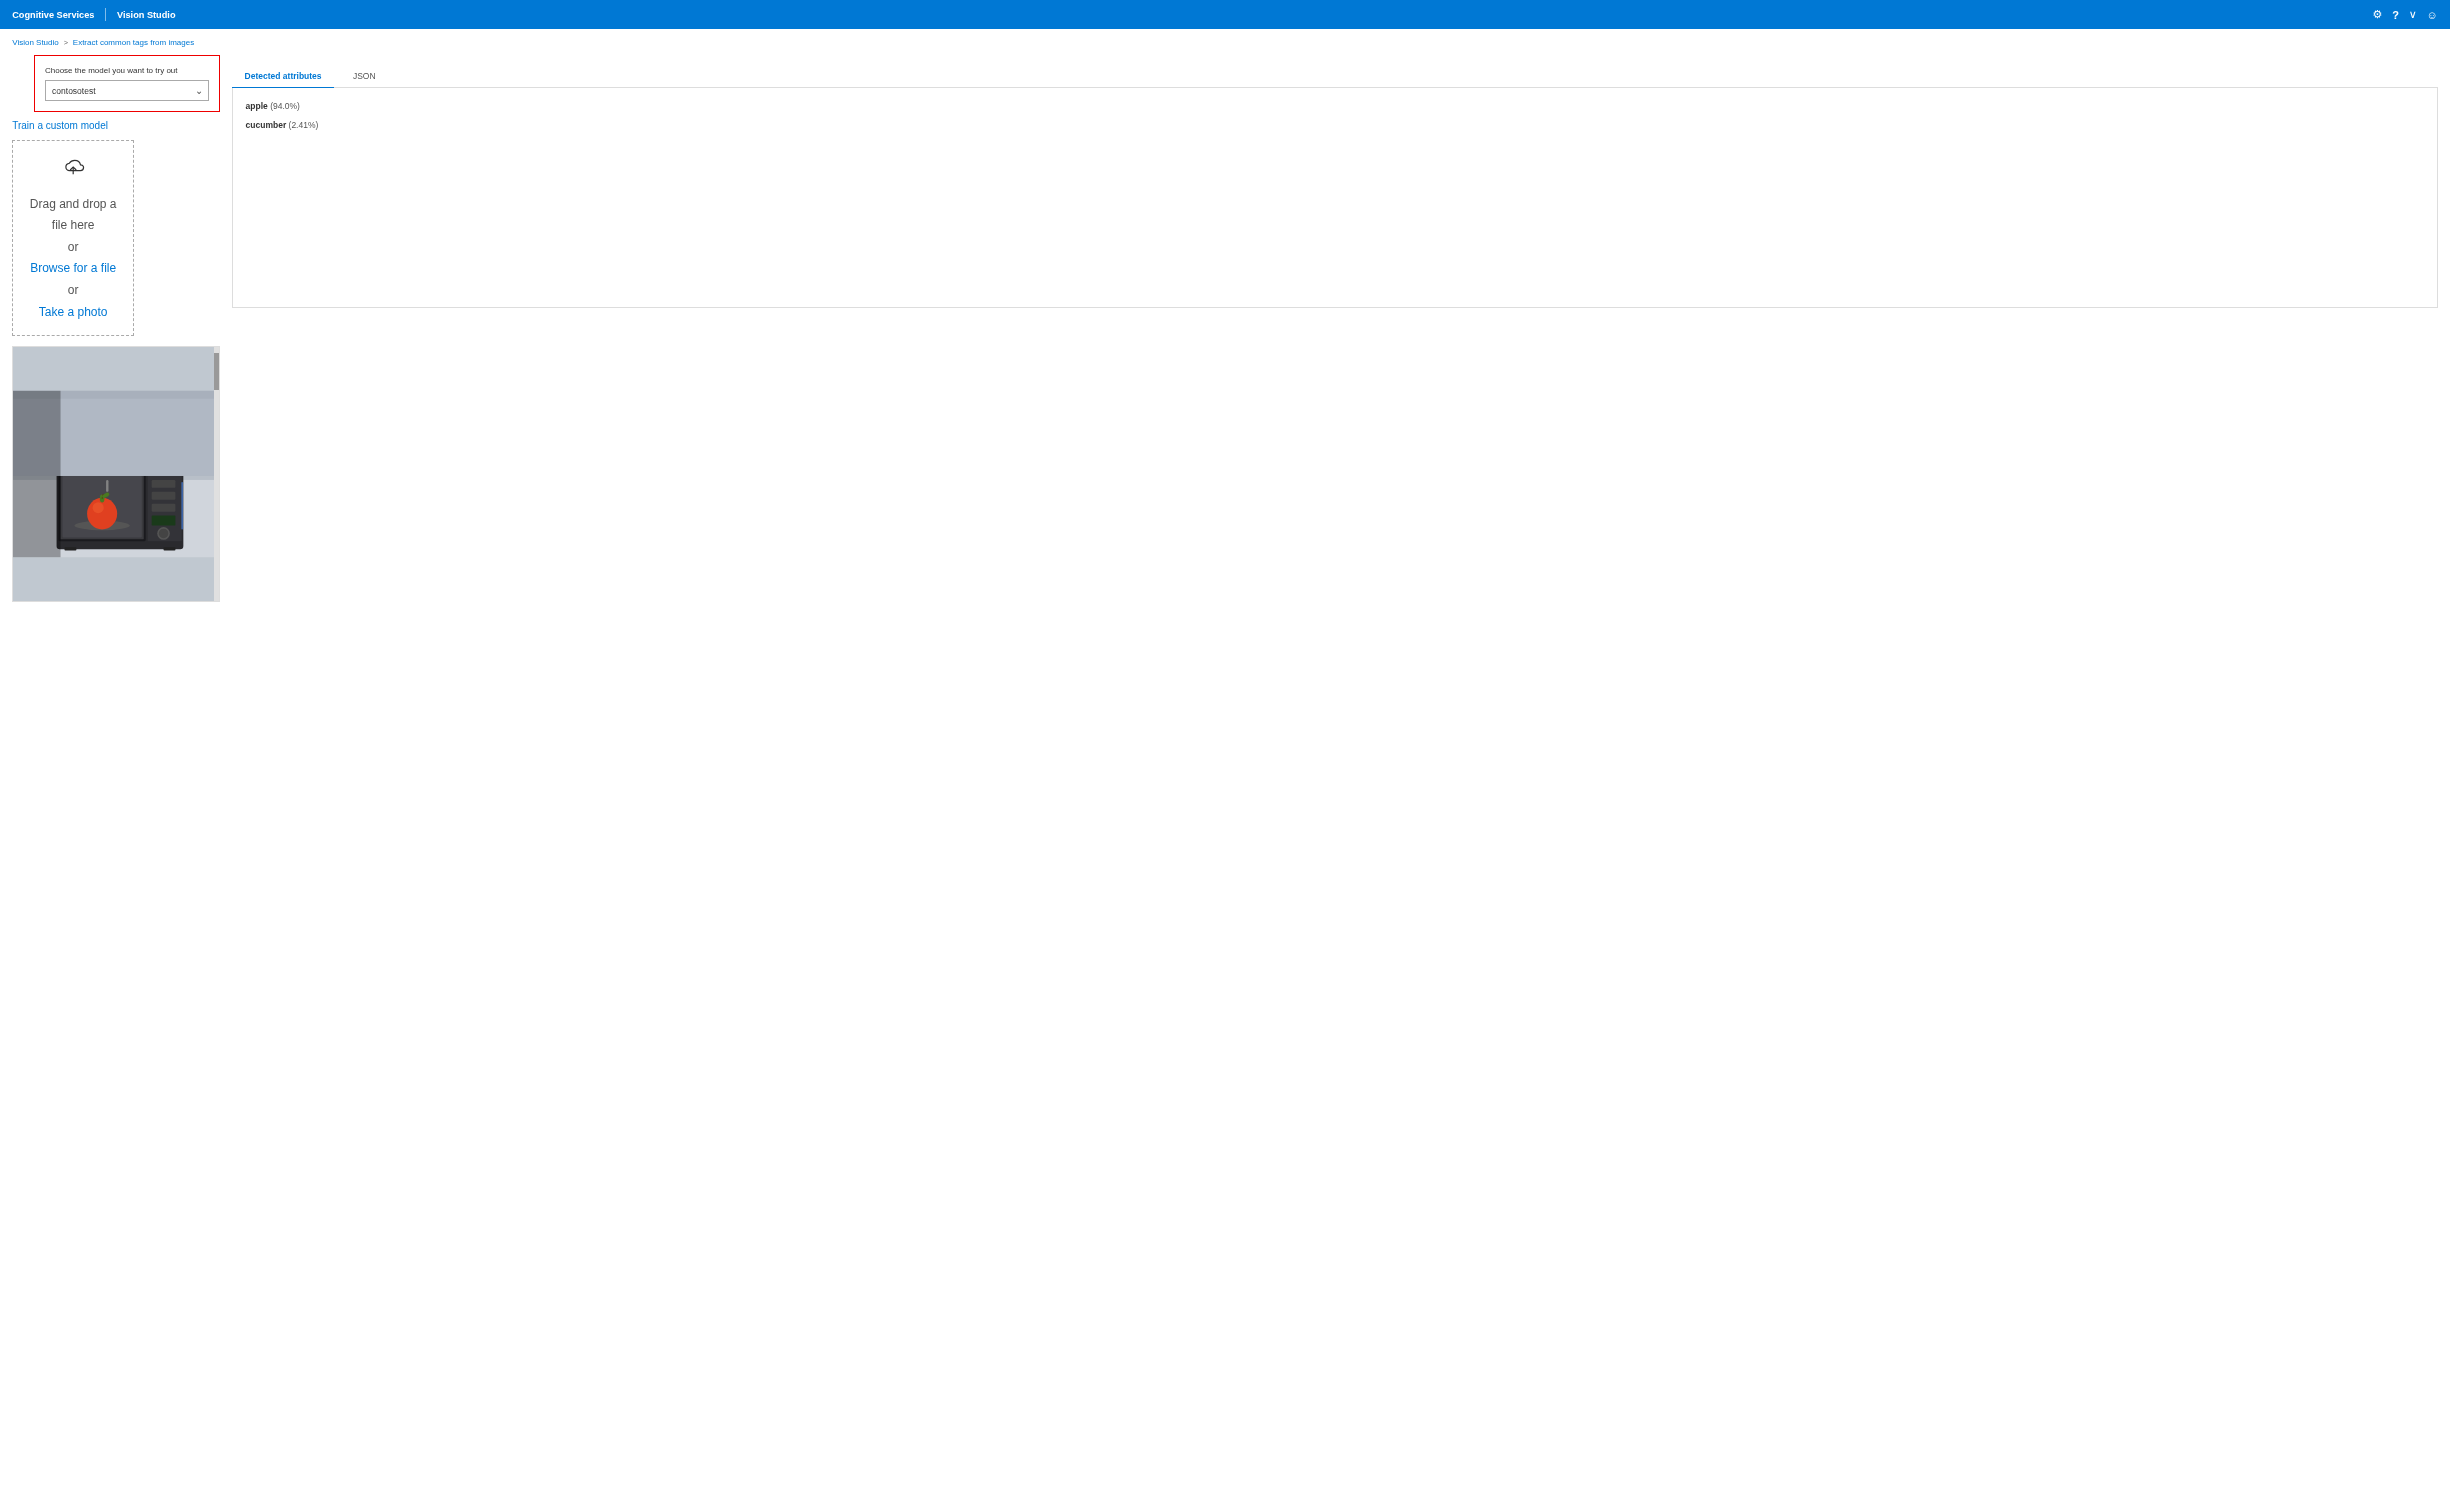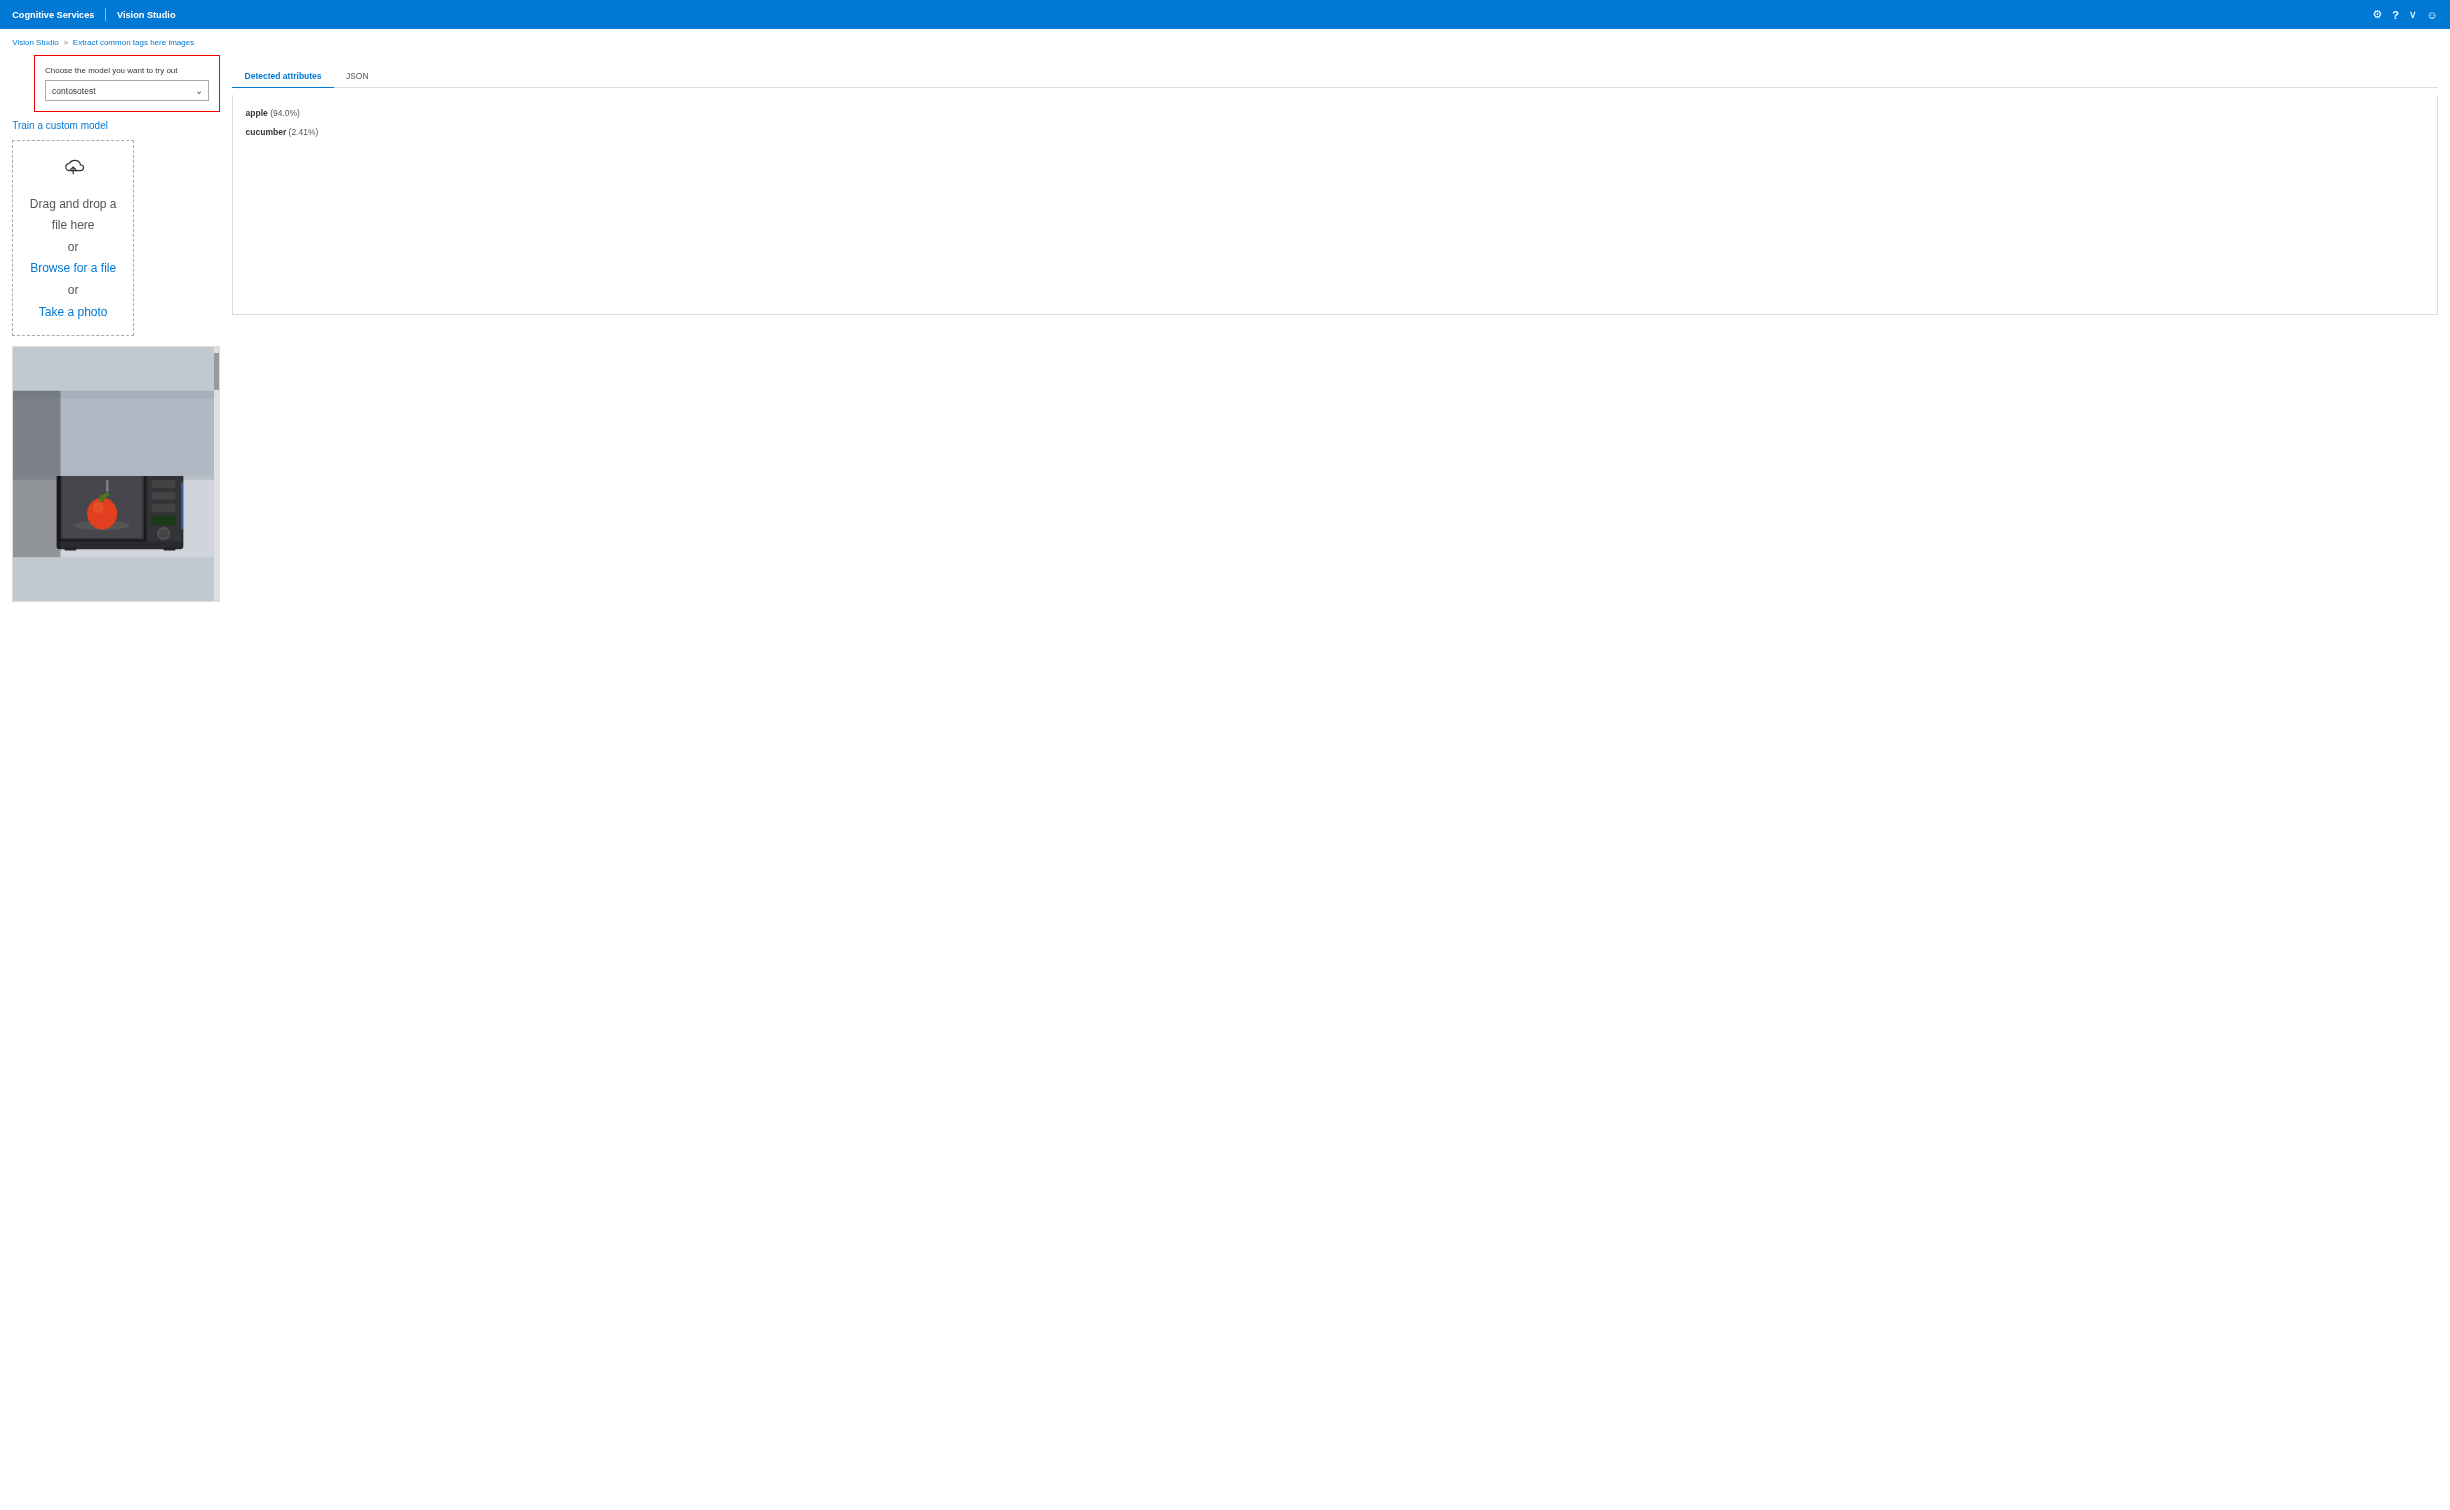--- a/index.html
+++ b/index.html
@@ -187,23 +187,23 @@
       position: absolute;
       top: 6.1px;
     }
 
     
     .attributes-panel {
       margin-top: 9.8px;
     }
     .tabs {
       display: flex;
-      gap: 0;
+      gap: 7px;
       border-bottom: 0.6px solid #ddd;
-      margin-bottom: 7px;
+      margin-bottom: 0;
     }
     .tab {
       padding: 6.1px 12.2px;
       cursor: pointer;
       font-size: 8.5px;
       color: #555;
       border-bottom: 1.8px solid transparent;
       margin-bottom: -0.6px;
     }
     .tab.active {
@@ -251,21 +251,21 @@
     <span class="header-icon gear" title="Settings"></span>
     <span class="header-icon question" title="Help"></span>
     <span class="header-icon chevron" title="Expand"></span>
     <span class="header-icon smiley" title="Account"></span>
   </div>
 </header>
 
 <nav class="breadcrumb">
   <a href="#">Vision Studio</a>
   <span class="breadcrumb-sep">&gt;</span>
-  <span class="breadcrumb-current">Extract common tags here images</span>
+  <span class="breadcrumb-current">Extract common tags from images</span>
 </nav>
 
 <div class="main">
 
   <div class="left-panel">
 
     <div class="model-box">
       <div class="model-box-label">Choose the model you want to try out</div>
       <div class="model-select-wrapper">
         <select>

